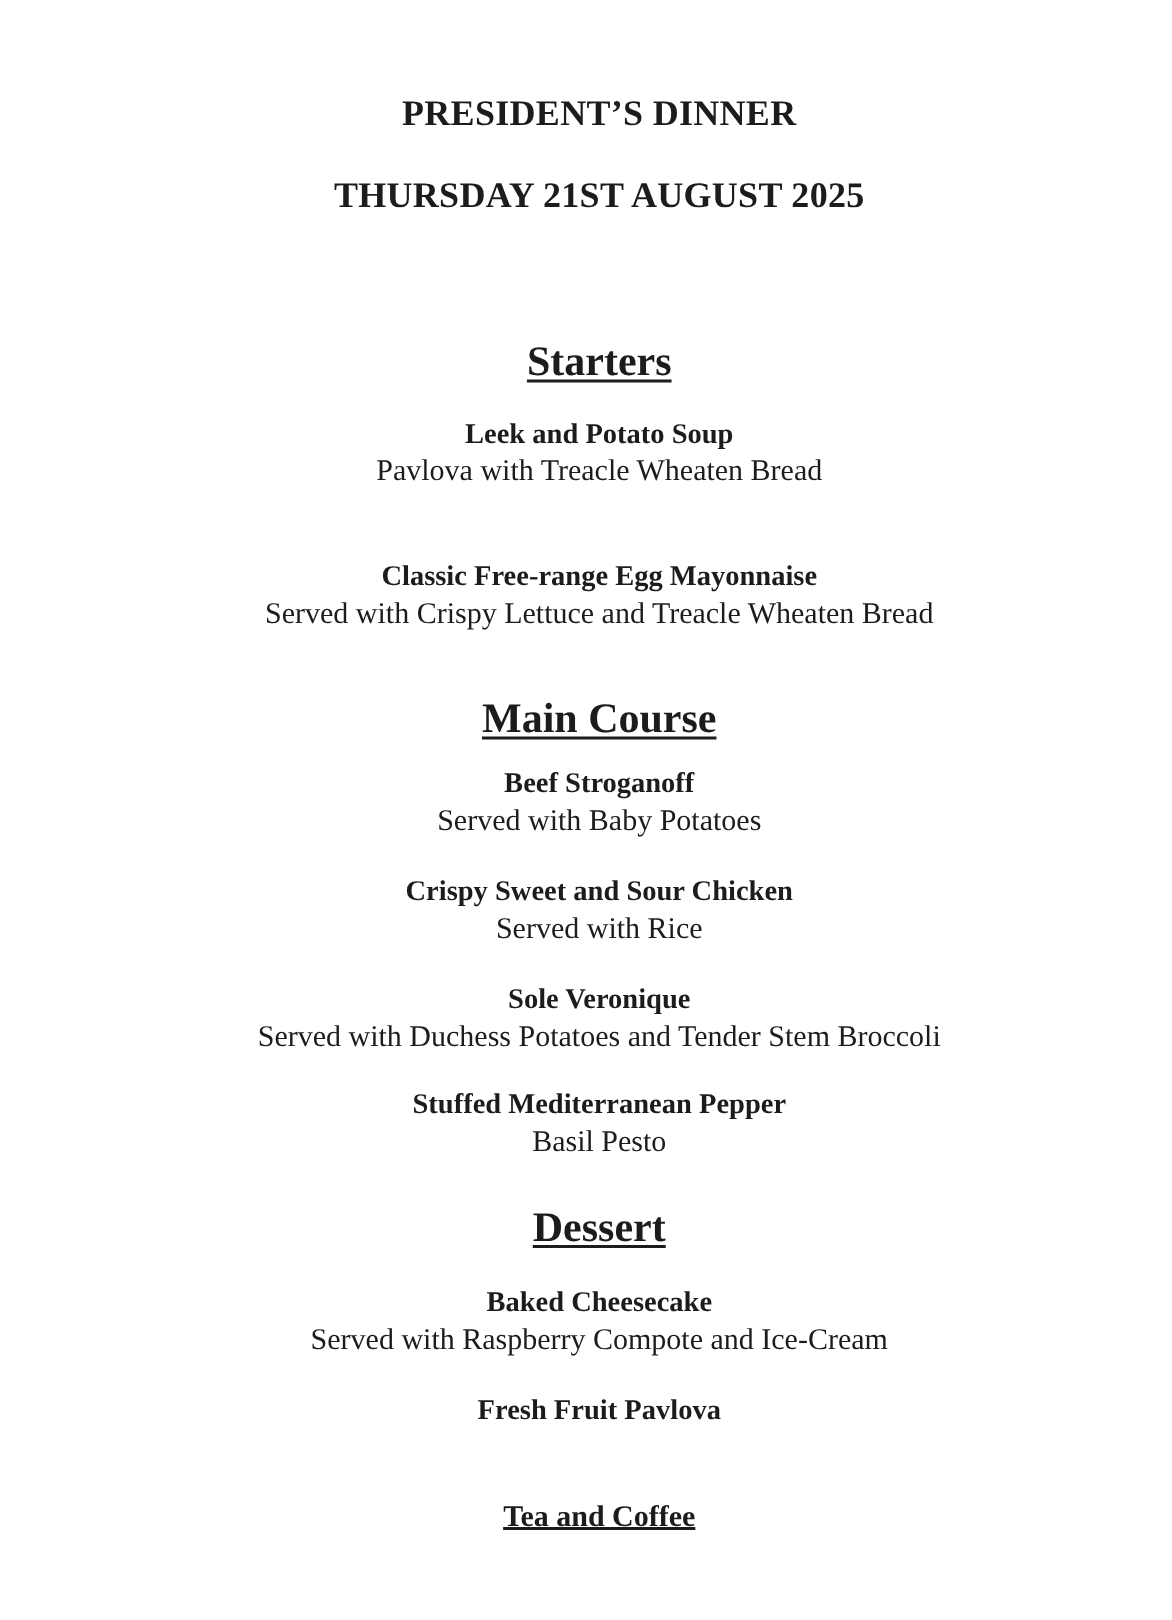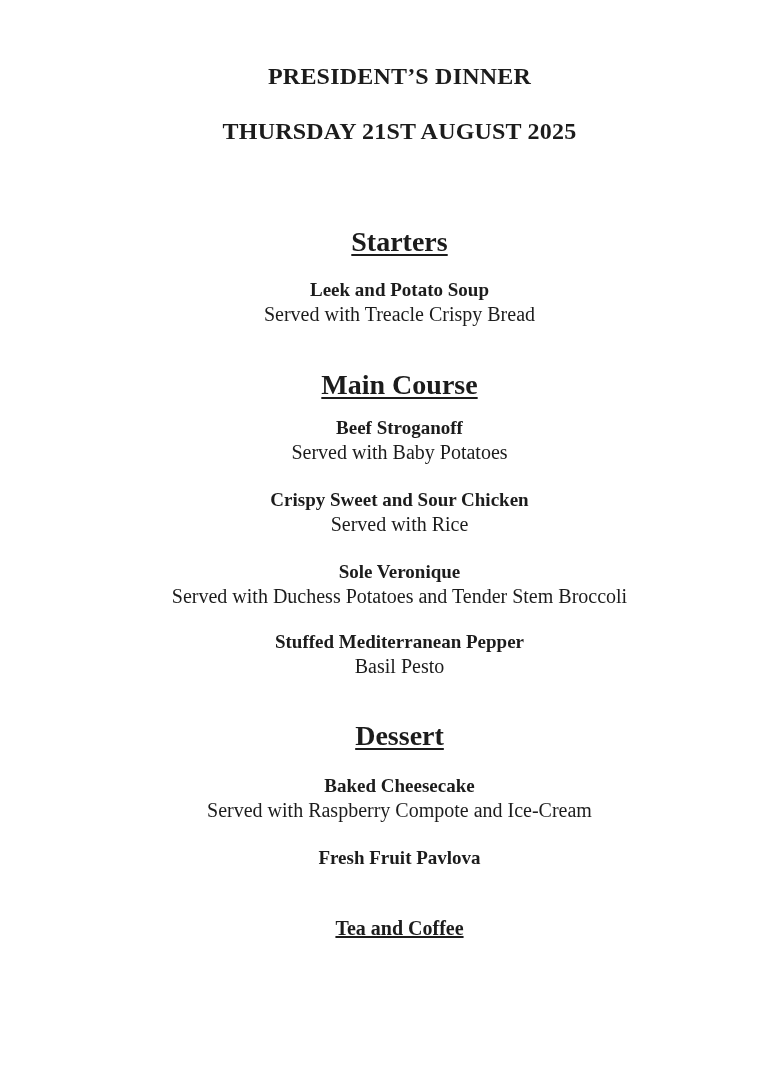--- a/index.html
+++ b/index.html
@@ -64,23 +64,27 @@
 <div class="page">
 
   <h1 class="menu-title">PRESIDENT’S DINNER</h1>
   <h2 class="menu-date">THURSDAY 21ST AUGUST 2025</h2>
 
   <div class="section">
     <div class="section-heading first">Starters</div>
 
     <div class="menu-item">
       <div class="item-name">Leek and Potato Soup</div>
-      <div class="item-desc">Served with Treacle Crispy Bread</div>
+      <div class="item-desc">Pavlova with Treacle Wheaten Bread</div>
     </div>
 
+    <div class="menu-item" style="margin-top:45px">
+      <div class="item-name">Classic Free-range Egg Mayonnaise</div>
+      <div class="item-desc">Served with Crispy Lettuce and Treacle Wheaten Bread</div>
+    </div>
   </div>
 
   <div class="section">
     <div class="section-heading">Main Course</div>
 
     <div class="menu-item" style="margin-top:17px">
       <div class="item-name">Beef Stroganoff</div>
       <div class="item-desc">Served with Baby Potatoes</div>
     </div>
 
@@ -94,21 +98,21 @@
       <div class="item-desc">Served with Duchess Potatoes and Tender Stem Broccoli</div>
     </div>
 
     <div class="menu-item" style="margin-top:20px">
       <div class="item-name">Stuffed Mediterranean Pepper</div>
       <div class="item-desc">Basil Pesto</div>
     </div>
   </div>
 
   <div class="section">
-    <div class="section-heading" style="margin-top:44px">Dessert</div>
+    <div class="section-heading" style="margin-top:32px">Dessert</div>
 
     <div class="menu-item" style="margin-top:24px">
       <div class="item-name">Baked Cheesecake</div>
       <div class="item-desc">Served with Raspberry Compote and Ice-Cream</div>
     </div>
 
     <div class="menu-item">
       <div class="item-name">Fresh Fruit Pavlova</div>
     </div>
   </div>

